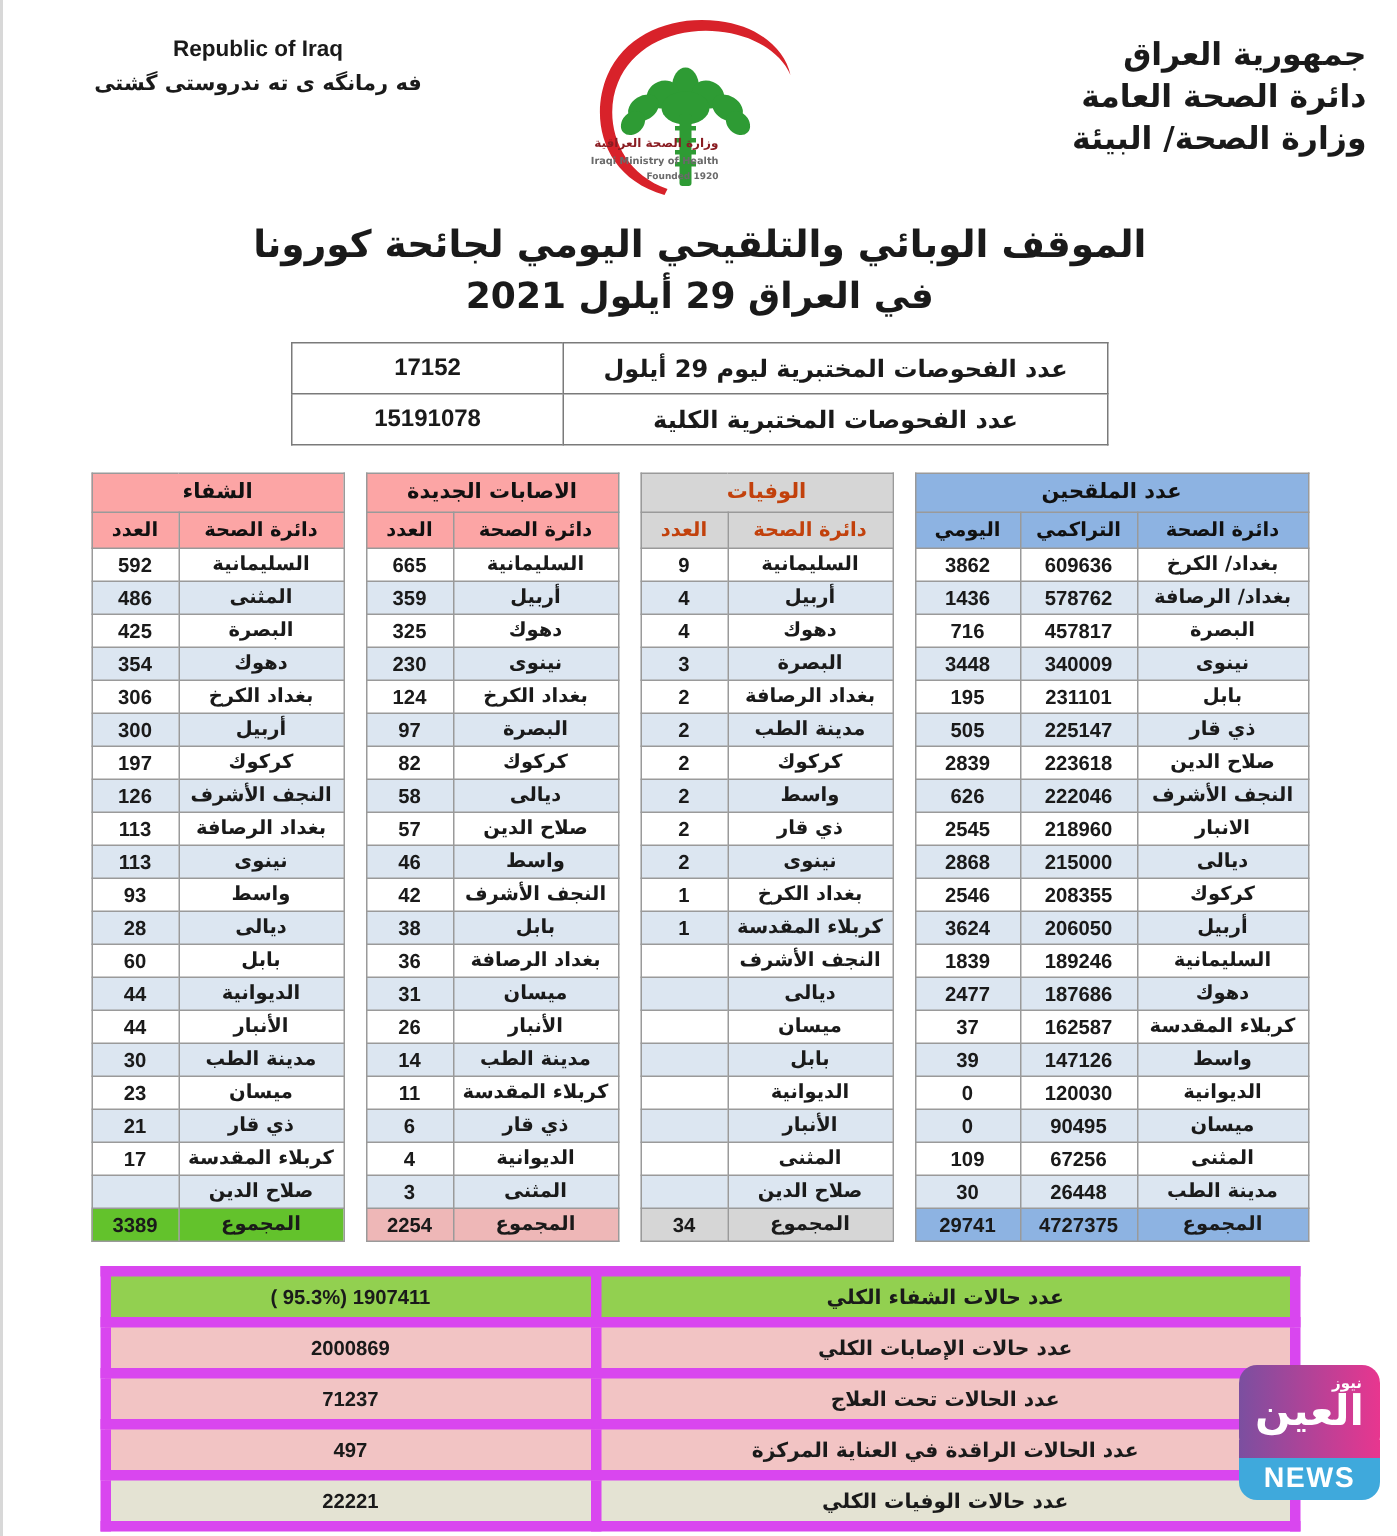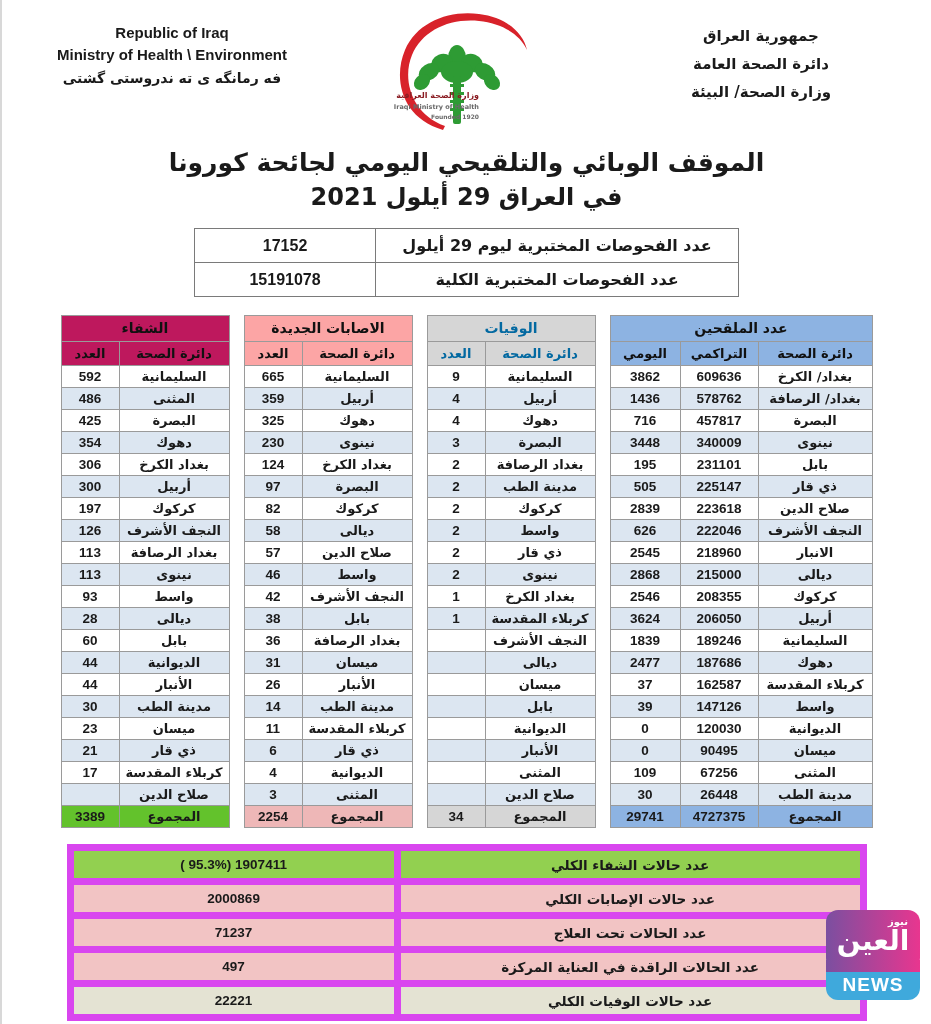--- a/index.html
+++ b/index.html
@@ -17,22 +17,22 @@
     border-left:2px solid #d8d8d8;
     box-sizing:border-box;
   }
 
   
   .header{
     position:relative;height:140px;
   }
   .hdr-ar{
     position:absolute;top:22px;right:20px;width:300px;
-    text-align:center;direction:rtl;
-    font-size:15px;font-weight:700;line-height:28px;
+    direction:rtl;
+    font-size:21px;font-weight:700;line-height:28px;
     font-family:"DejaVu Sans",sans-serif;
   }
   .hdr-en{
     position:absolute;top:22px;left:20px;width:300px;
     text-align:center;
     font-size:15px;font-weight:700;line-height:22px;
   }
   .hdr-en .kurd{
     direction:rtl;font-family:"DejaVu Sans",sans-serif;
     font-size:14px;line-height:24px;
@@ -85,25 +85,25 @@
     padding:0 3px;
     box-sizing:border-box;
   }
   table.blk td.num{font-family:"Liberation Sans",sans-serif;font-size:13.5px;}
   table.blk th.top{font-size:14px;height:26px;}
   table.blk th.sub{height:24px;}
   tr.alt td{background:#dce6f1;}
   tr.plain td{background:#ffffff;}
 
   
-  .t-green th.top,.t-green th.sub{background:#be185d;color:#111;}
+  .t-green th.top,.t-green th.sub{background:#fca5a5;color:#111;}
   .t-green tr.total td{background:#63c22c;}
   .t-pink  th.top,.t-pink  th.sub{background:#fca5a5;color:#111;}
   .t-pink  tr.total td{background:#eeb7b7;}
-  .t-gray  th.top,.t-gray  th.sub{background:#d6d6d6;color:#0369a1;}
+  .t-gray  th.top,.t-gray  th.sub{background:#d6d6d6;color:#c2410c;}
   .t-gray  tr.total td{background:#d6d6d6;}
   .t-blue  th.top,.t-blue  th.sub{background:#8db3e2;color:#111;}
   .t-blue  tr.total td{background:#8db3e2;}
 
   
   .t-green col.c-name,.t-pink col.c-name,.t-gray col.c-name{width:110px;}
   .t-green col.c-val,.t-pink col.c-val,.t-gray col.c-val{width:58px;}
   .t-blue col.c-name{width:114px;}
   .t-blue col.c-cum{width:78px;}
   .t-blue col.c-day{width:70px;}
@@ -166,21 +166,20 @@
         <g fill="#8a1c22" font-family="DejaVu Sans" font-weight="bold">
           <text x="92" y="92" font-size="8">وزارة الصحة العراقية</text>
           <text x="92" y="103" font-size="6.5" fill="#6a6a6a">Iraqi Ministry of Health</text>
           <text x="92" y="113" font-size="6" fill="#6a6a6a">Founded 1920</text>
         </g>
       </svg>
     </div>
 
     <div class="hdr-en">
       <div>Republic of Iraq</div>
-      <div>Ministry of Health \ Environment</div>
       <div class="kurd">فه رمانگه ى ته ندروستى گشتى</div>
     </div>
   </div>
 
   <div class="title-block">
     <div class="title-main">الموقف الوبائي والتلقيحي اليومي لجائحة كورونا</div>
     <div class="title-sub">في العراق  29  أيلول 2021</div>
   </div>
 
   <div class="tests-wrap">

